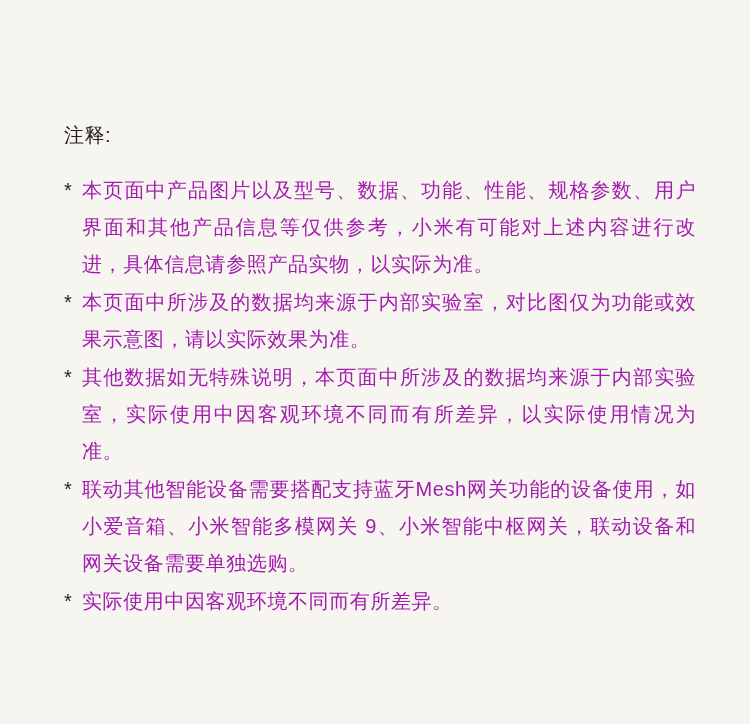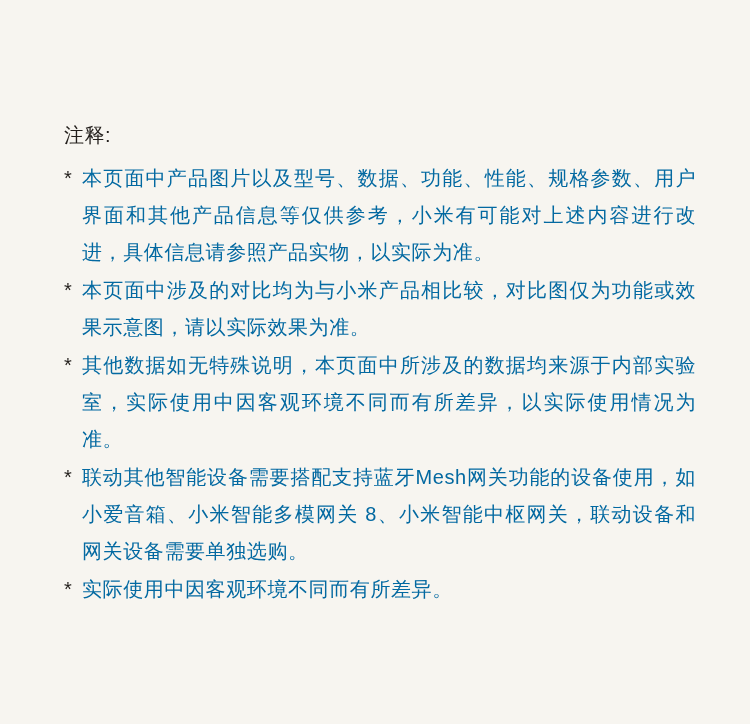--- a/index.html
+++ b/index.html
@@ -18,21 +18,21 @@
     box-sizing: border-box;
     width: 750px;
     height: 724px;
     padding: 118px 52px 0 64px;
     background: #f7f5f0;
   }
   .notes-title {
     font-size: 20px;
     line-height: 34px;
     letter-spacing: 0.5px;
-    margin-bottom: 8px;
+    margin-bottom: 20px;
     color: #231f1c;
   }
   .notes-list {
     list-style: none;
     margin: 0;
     padding: 0;
   }
   .note-item {
     display: flex;
     align-items: flex-start;
@@ -45,44 +45,44 @@
     flex: 0 0 auto;
     width: 18px;
     font-size: 20px;
     line-height: 37px;
     color: #231f1c;
   }
   .note-text {
     flex: 1 1 auto;
     text-align: justify;
     text-justify: inter-ideograph;
-    color: #0369a1;
+    color: #a21caf;
     padding-right: 2px;
   }
 </style>
 </head>
 <body>
 
 <div class="page">
   <div class="notes-title">注释:</div>
   <ul class="notes-list">
     <li class="note-item">
       <span class="note-bullet">*</span>
       <span class="note-text">本页面中产品图片以及型号、数据、功能、性能、规格参数、用户界面和其他产品信息等仅供参考，小米有可能对上述内容进行改进，具体信息请参照产品实物，以实际为准。</span>
     </li>
     <li class="note-item">
       <span class="note-bullet">*</span>
-      <span class="note-text">本页面中涉及的对比均为与小米产品相比较，对比图仅为功能或效果示意图，请以实际效果为准。</span>
+      <span class="note-text">本页面中所涉及的数据均来源于内部实验室，对比图仅为功能或效果示意图，请以实际效果为准。</span>
     </li>
     <li class="note-item">
       <span class="note-bullet">*</span>
       <span class="note-text">其他数据如无特殊说明，本页面中所涉及的数据均来源于内部实验室，实际使用中因客观环境不同而有所差异，以实际使用情况为准。</span>
     </li>
     <li class="note-item">
       <span class="note-bullet">*</span>
-      <span class="note-text">联动其他智能设备需要搭配支持蓝牙Mesh网关功能的设备使用，如小爱音箱、小米智能多模网关 8、小米智能中枢网关，联动设备和网关设备需要单独选购。</span>
+      <span class="note-text">联动其他智能设备需要搭配支持蓝牙Mesh网关功能的设备使用，如小爱音箱、小米智能多模网关 9、小米智能中枢网关，联动设备和网关设备需要单独选购。</span>
     </li>
     <li class="note-item">
       <span class="note-bullet">*</span>
       <span class="note-text">实际使用中因客观环境不同而有所差异。</span>
     </li>
   </ul>
 </div>
 
 </body></html>

